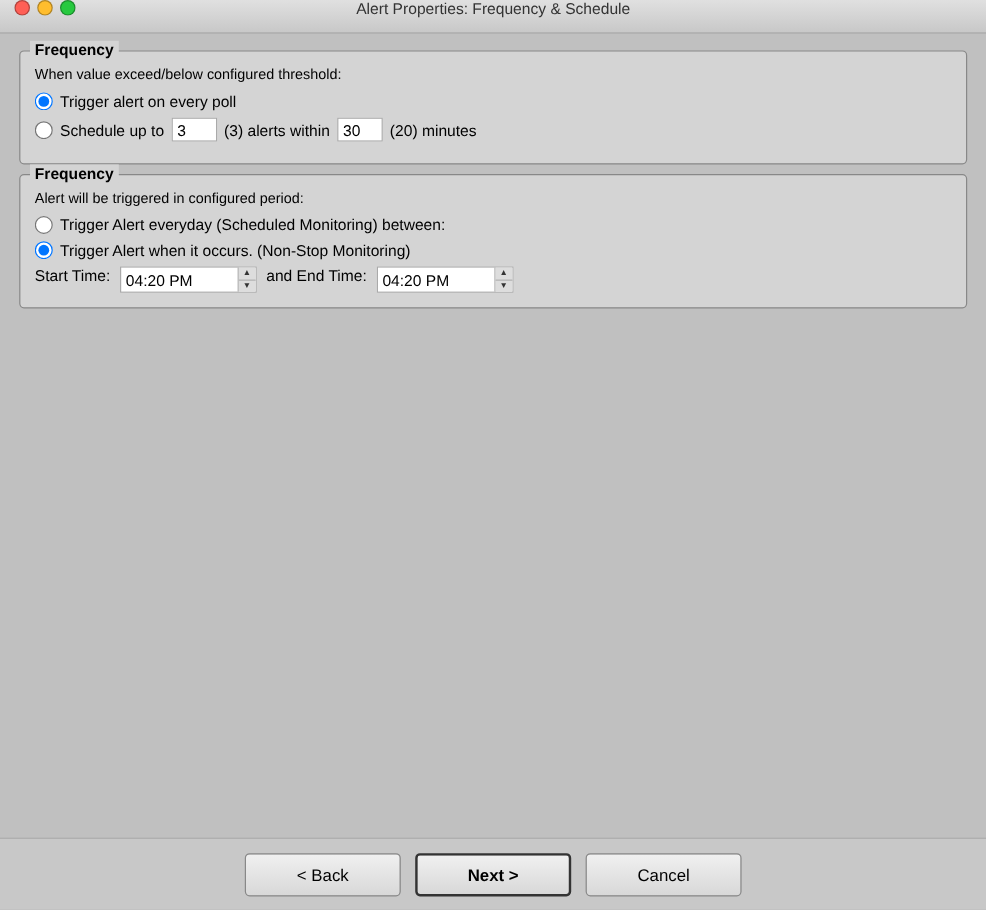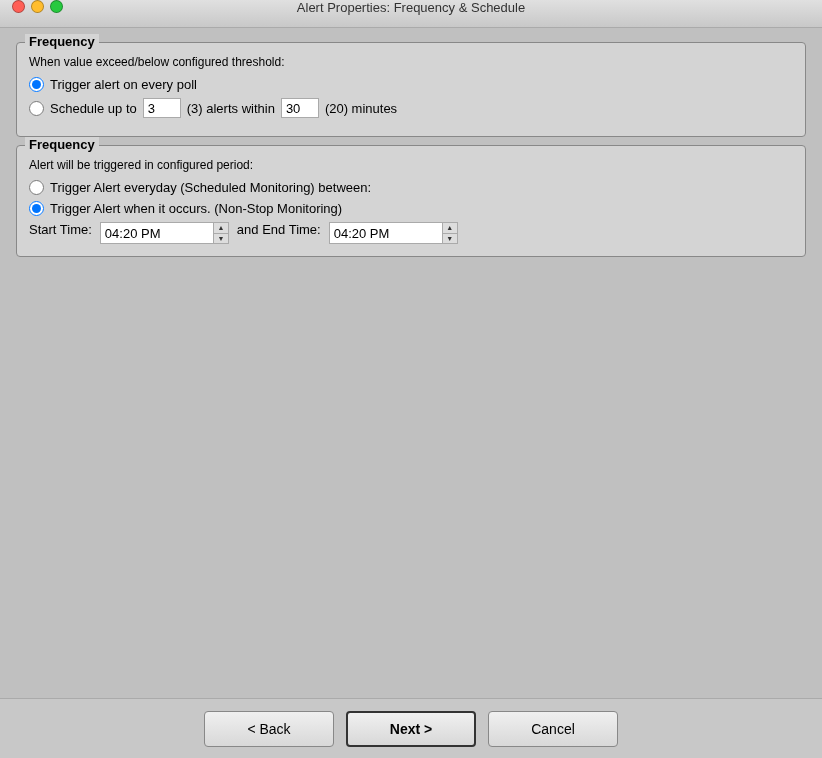--- a/index.html
+++ b/index.html
@@ -121,21 +121,21 @@
 
     .time-input-wrapper {
       display: flex;
       align-items: center;
       border: 1px solid #aaa;
       background: white;
       height: 22px;
     }
 
     .time-input {
-      width: 112px;
+      width: 97px;
       height: 20px;
       border: none;
       background: transparent;
       padding: 1px 4px;
       font-size: 13px;
       outline: none;
     }
 
     .spinner-btns {
       display: flex;

